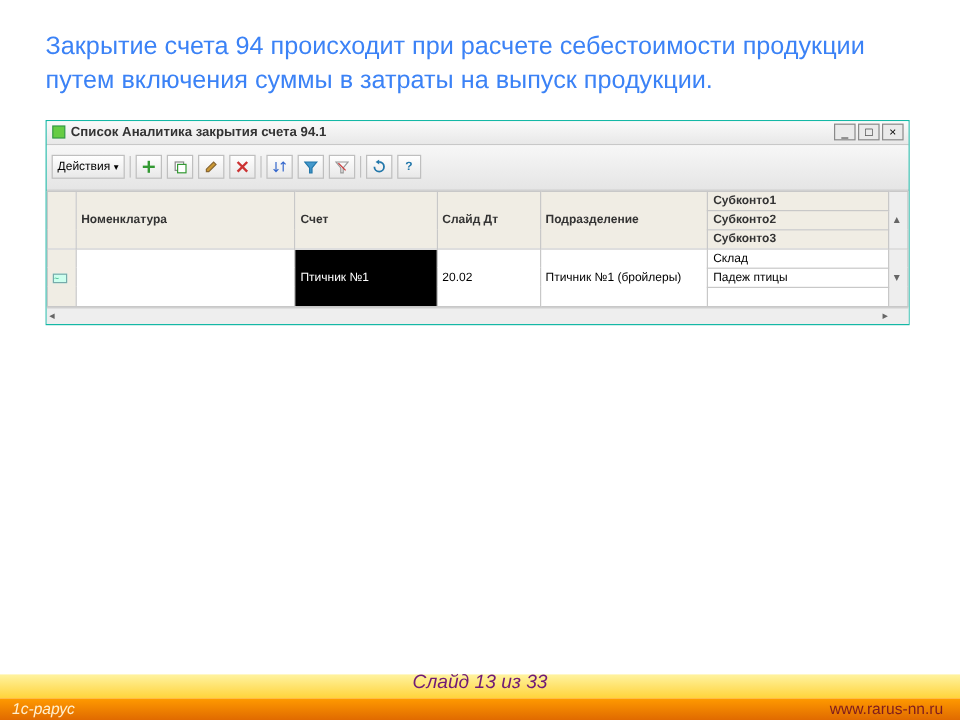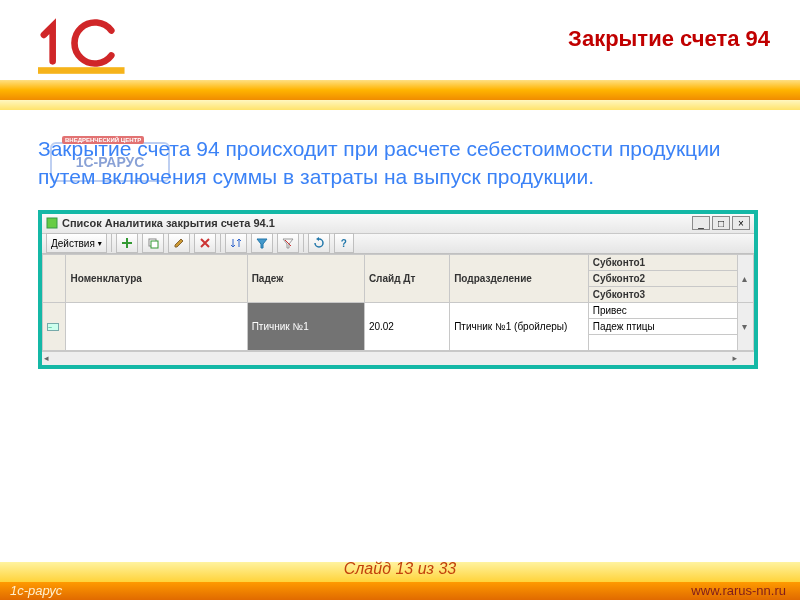--- a/index.html
+++ b/index.html
@@ -8,74 +8,60 @@
   .header { position: relative; height: 110px; }
   .logo-1c { position: absolute; left: 38px; top: 10px; }
   .logo-1c svg { width: 88px; height: 66px; }
   .title { position: absolute; right: 30px; top: 26px; color: #c00000; font-weight: bold; font-size: 22px; }
   .header-orange { position: absolute; left: 0; right: 0; top: 80px; height: 20px; background: linear-gradient(#ffe083, #ffb400, #f08c00); }
   .header-yellow { position: absolute; left: 0; right: 0; top: 100px; height: 10px; background: linear-gradient(#fff7c0, #ffe36b); }
   .watermark { position: absolute; left: 50px; top: 142px; width: 120px; height: 40px; border: 2px solid #8aa8e6; border-radius: 6px; display: flex; align-items: center; justify-content: center; color: #2a56b5; font-weight: bold; font-size: 14px; opacity: 0.55; pointer-events: none; z-index: 0; }
   .watermark .badge { position: absolute; top: -8px; left: 10px; background: #c00; color: #fff; font-size: 6px; padding: 1px 3px; border-radius: 2px; }
   .body { position: relative; padding: 25px 30px 0 38px; font-size: 21px; color: #3b82f6; line-height: 1.35; z-index: 1; }
   .body p { margin-bottom: 6px; }
-  .app-window { margin: 18px 30px 0 38px; border: 4px solid #14b8a6; background: #f3f3f3; font-size: 11px; width: 720px; position: relative; z-index: 1; }
+  .app-window { margin: 18px 30px 0 38px; border: 1px solid #14b8a6; background: #f3f3f3; font-size: 11px; width: 720px; position: relative; z-index: 1; }
   .win-titlebar { display: flex; align-items: center; background: linear-gradient(#fafafa, #e8e8e8); border-bottom: 1px solid #c8c8c8; height: 20px; padding: 0 4px; }
   .win-title-icon { width: 12px; height: 12px; margin-right: 4px; display: inline-flex; align-items: center; justify-content: center; }
   .win-title-text { flex: 1; font-size: 11px; font-weight: bold; color: #333; }
   .win-controls { display: flex; gap: 2px; }
   .win-btn { width: 18px; height: 14px; border: 1px solid #8a8a8a; background: #eaeaea; display: flex; align-items: center; justify-content: center; font-size: 10px; cursor: pointer; }
-  .win-toolbar { display: flex; align-items: center; background: linear-gradient(#f7f7f7, #e5e5e5); border-bottom: 1px solid #c0c0c0; height: 20px; padding: 0 4px; gap: 4px; }
+  .win-toolbar { display: flex; align-items: center; background: linear-gradient(#f7f7f7, #e5e5e5); border-bottom: 1px solid #c0c0c0; height: 38px; padding: 0 4px; gap: 4px; }
   .tb-btn { min-width: 20px; height: 20px; border: 1px solid #bfbfbf; background: linear-gradient(#ffffff, #e8e8e8); display: flex; align-items: center; justify-content: center; cursor: pointer; font-size: 10px; padding: 0 4px; }
   .tb-btn .drop { margin-left: 3px; font-size: 8px; }
   .tb-sep { width: 1px; height: 18px; background: #c0c0c0; }
   .grid { background: #fff; }
   .grid table { border-collapse: collapse; width: 100%; table-layout: fixed; }
   .grid th, .grid td { border: 1px solid #c8c8c8; font-size: 10px; text-align: left; padding: 2px 4px; height: 16px; overflow: hidden; white-space: nowrap; }
   .grid th { background: #f0ede4; font-weight: bold; color: #333; }
   .col-marker { width: 22px; background: #f0ede4; }
   .col-nomen { width: 170px; }
   .col-sklad { width: 110px; }
   .col-schet { width: 80px; }
   .col-podr { width: 130px; }
   .col-sub { width: 140px; }
   .col-scroll { width: 15px; background: #eee; }
   .row-marker { background: #f0ede4; text-align: center; }
   .marker-icon { display:inline-block; width:12px; height:8px; border:1px solid #7aa; background:#cfe; font-size:7px; line-height:7px; color:#2a7; }
-  .sel-cell { background: #737373; color: #fff; }
+  .sel-cell { background: #000000; color: #fff; }
   .scroll-cell { background: #eee; text-align: center; font-size: 9px; color: #666; }
   .grid-footer { height: 14px; background: #eee; border-top: 1px solid #c8c8c8; position: relative; }
   .grid-footer .left-arrow { position:absolute; left:2px; top:1px; font-size:9px; color:#666; }
   .grid-footer .right-arrow { position:absolute; right:17px; top:1px; font-size:9px; color:#666; }
   .footer { position: absolute; left: 0; right: 0; bottom: 0; height: 38px; }
   .footer-yellow { position: absolute; left: 0; right: 0; bottom: 18px; height: 20px; background: linear-gradient(#fff3a0, #ffd33a); }
   .footer-orange { position: absolute; left: 0; right: 0; bottom: 0; height: 18px; background: linear-gradient(#ff9a00, #e06a00); }
-  .slide-counter { position: absolute; left: 50%; transform: translateX(-50%); bottom: 22px; font-style: italic; color: #c2410c; font-size: 16px; z-index: 2; margin-top: 24px; }
+  .slide-counter { position: absolute; left: 50%; transform: translateX(-50%); bottom: 22px; font-style: italic; color: #701a75; font-size: 16px; z-index: 2; margin-top: 24px; }
   .brand-left { position: absolute; left: 10px; bottom: 2px; color: #fff0d0; font-style: italic; font-size: 13px; z-index: 2; }
   .brand-right { position: absolute; right: 14px; bottom: 2px; color: #7f1d1d; font-size: 13px; z-index: 2; }
   .cloud { position: absolute; bottom: 30px; width: 160px; height: 60px; background: radial-gradient(ellipse at center, rgba(255,255,255,0.95), rgba(255,255,255,0) 70%); z-index: 0; }
 </style>
 </head>
 <body>
 
 <div class="slide">
-  <div class="header">
-    <div class="logo-1c">
-      <svg viewBox="0 0 120 90">
-        <g fill="none" stroke="#d02628" stroke-width="9" stroke-linecap="round">
-          <path d="M20 70 L20 22 L8 34"></path>
-          <path d="M100 28 A28 28 0 1 0 100 62"></path>
-        </g>
-        <rect x="0" y="78" width="118" height="9" fill="#f6b31a"></rect>
-      </svg>
-    </div>
-    <div class="title">Закрытие счета 94</div>
-    <div class="header-orange"></div>
-    <div class="header-yellow"></div>
-  </div>
 
   <div class="watermark">
     <span class="badge">ВНЕДРЕНЧЕСКИЙ ЦЕНТР</span>
     <span>1С-РАРУС</span>
   </div>
 
   <div class="body">
     <p>Закрытие счета 94 происходит при расчете себестоимости продукции путем включения суммы в затраты на выпуск продукции.</p>
   </div>
 
@@ -158,39 +144,39 @@
             <col class="col-sklad">
             <col class="col-schet">
             <col class="col-podr">
             <col class="col-sub">
             <col class="col-scroll">
         </colgroup>
         <tbody>
             <tr>
           <th class="col-marker" rowspan="3"></th>
           <th rowspan="3">Номенклатура</th>
-          <th rowspan="3">Падеж</th>
+          <th rowspan="3">Счет</th>
           <th rowspan="3">Слайд Дт</th>
           <th rowspan="3">Подразделение</th>
           <th>Субконто1</th>
           <td class="scroll-cell" rowspan="3">▴</td>
         </tr>
         <tr>
               <th>Субконто2</th>
             </tr>
         <tr>
               <th>Субконто3</th>
             </tr>
         <tr>
           <td class="row-marker" rowspan="3"><span class="marker-icon">~</span></td>
           <td rowspan="3"></td>
           <td rowspan="3" class="sel-cell">Птичник №1</td>
           <td rowspan="3">20.02</td>
           <td rowspan="3">Птичник №1 (бройлеры)</td>
-          <td>Привес</td>
+          <td>Склад</td>
           <td class="scroll-cell" rowspan="3">▾</td>
         </tr>
         <tr>
               <td>Падеж птицы</td>
             </tr>
         <tr>
               <td></td>
             </tr>
       </tbody>
         </table>

